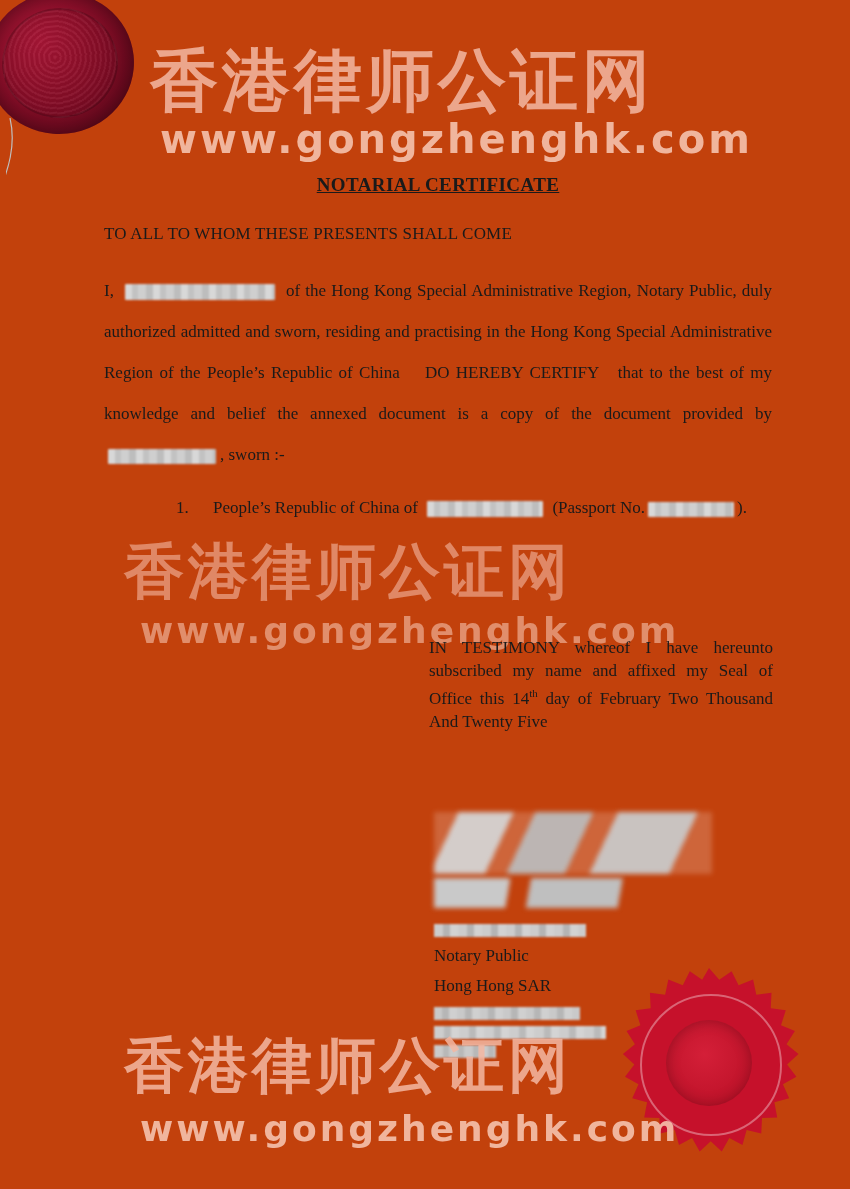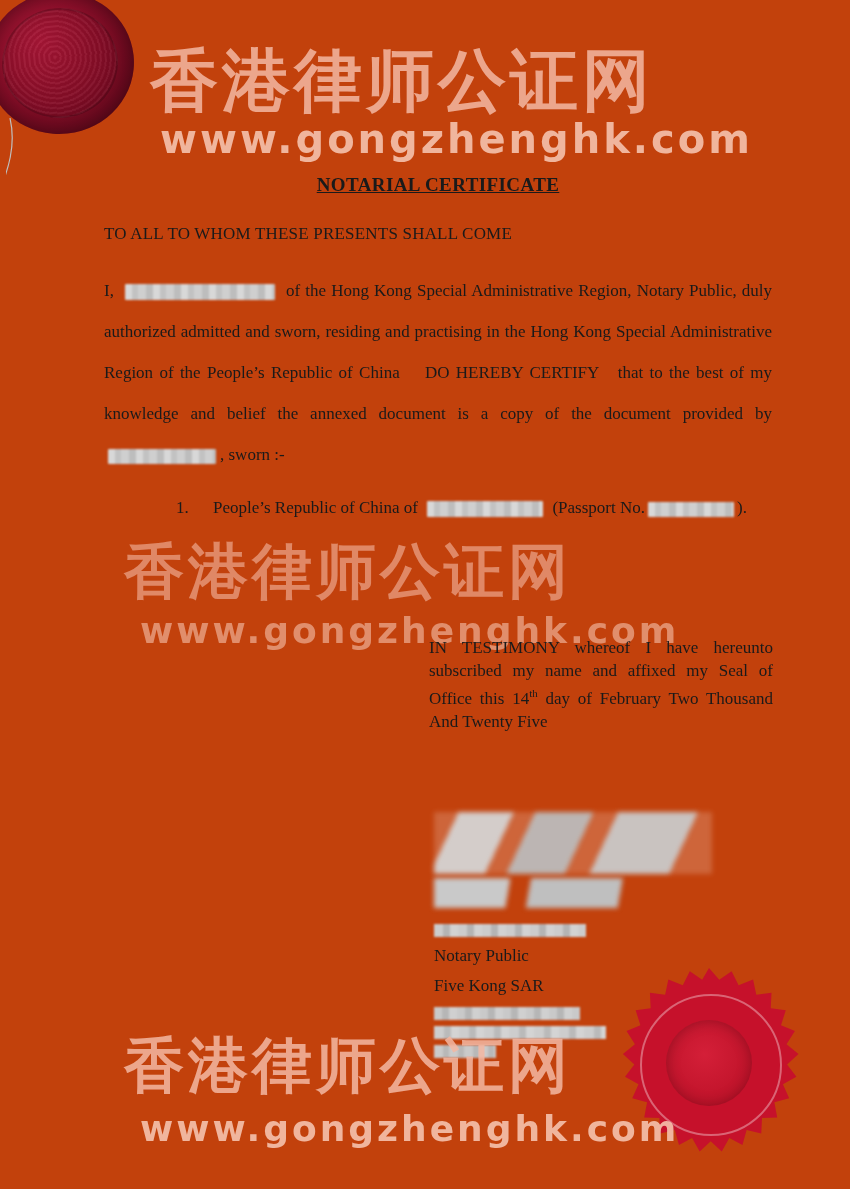--- a/index.html
+++ b/index.html
@@ -282,21 +282,21 @@
   <div class="testimony">
     <span>IN TESTIMONY whereof I have hereunto subscribed my name and affixed my Seal of Office this 14</span><sup>th</sup>
     <span>day of February Two Thousand And Twenty Five</span>
   </div>
 
   <div class="sig-block">
     <div class="sig-scribble"></div>
     <div class="sig-scribble2"></div>
     <div class="sig-name"></div>
     <div class="sig-line">Notary Public</div>
-    <div class="sig-line">Five Kong SAR</div>
+    <div class="sig-line">Hong Hong SAR</div>
     <div class="addr-1"></div>
     <div class="addr-2"></div>
     <div class="addr-3"></div>
   </div>
 
   <div class="stamp">
     <div class="stamp-star"></div>
     <div class="stamp-inner"></div>
     <div class="stamp-core"></div>
   </div>

